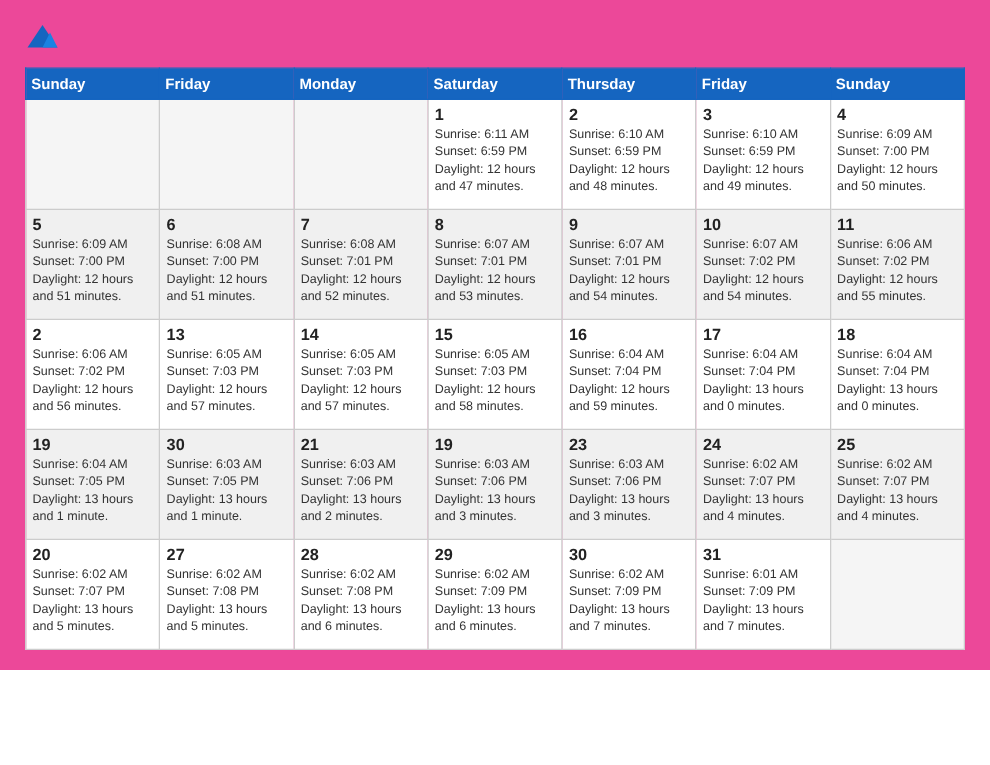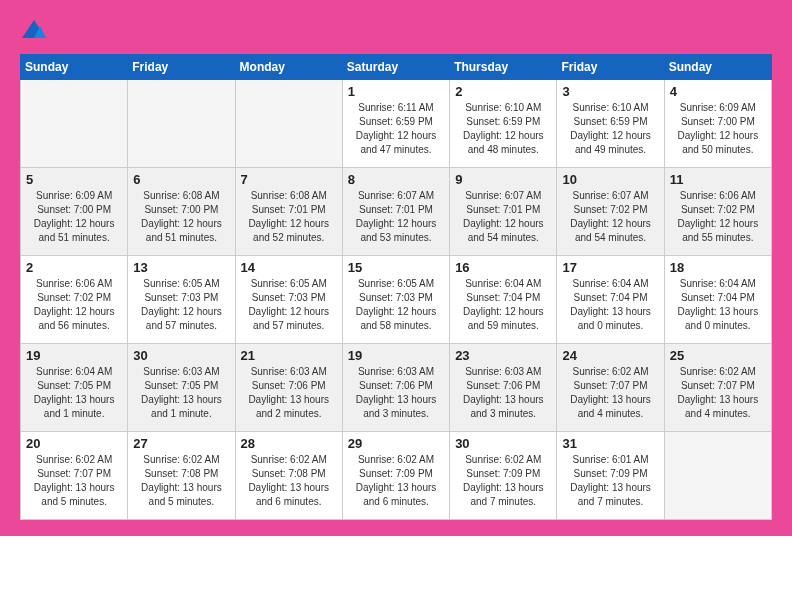--- a/index.html
+++ b/index.html
@@ -78,21 +78,20 @@
     .day-num {
       font-size: 13px;
       font-weight: bold;
       color: #222;
       margin-bottom: 2px;
     }
     .day-info {
       font-size: 10px;
       color: #333;
       line-height: 1.4;
-      text-align: center;
     }
     .row-shade td {
       background: #f0f0f0;
     }
   </style>
 </head>
 <body>
 
 <div class="page">
   <div class="header">

